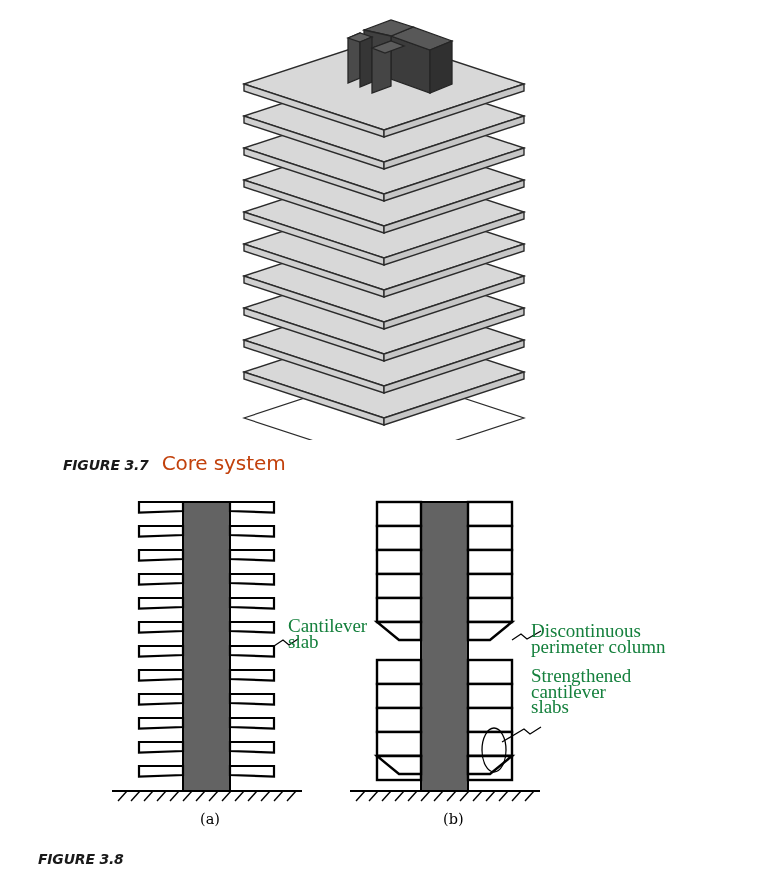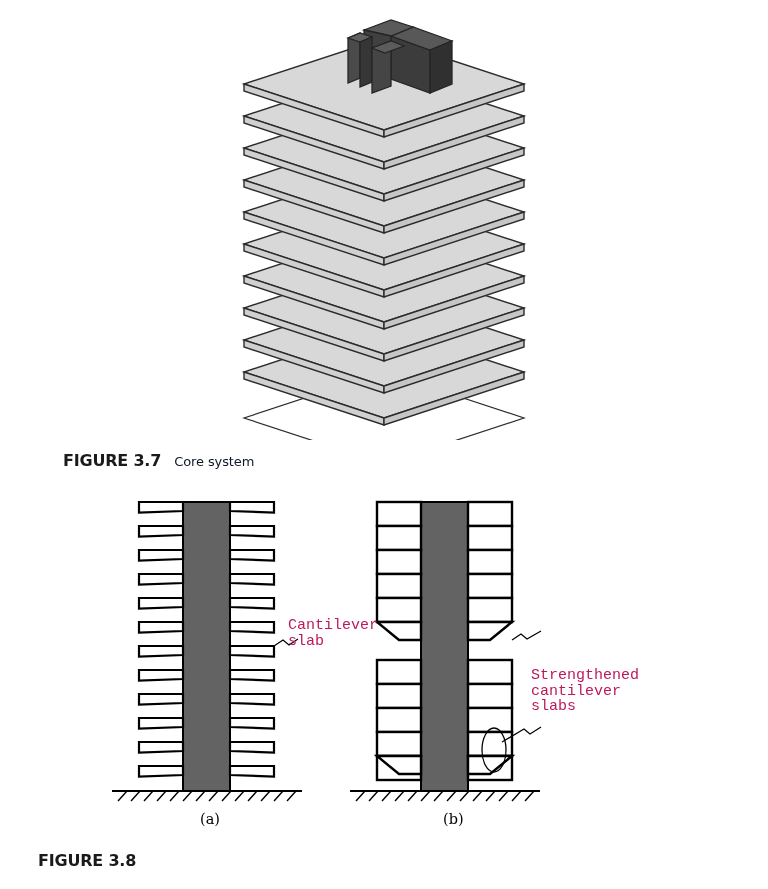--- a/index.html
+++ b/index.html
@@ -32,50 +32,51 @@
   
   .caption {
     position: absolute;
     display: flex;
     align-items: baseline;
     white-space: nowrap;
   }
   .caption .fig-label {
     font-family: "DejaVu Sans", sans-serif;
     font-weight: bold;
-    font-size: 16px;
+    font-size: 14px;
     letter-spacing: -0.2px;
     color: #1a1a1a;
+    font-style: italic;
   }
   .caption .fig-text {
     font-family: "DejaVu Sans", sans-serif;
-    font-size: 13px;
+    font-size: 20px;
     font-weight: 400;
-    color: #0f172a;
+    color: #c2410c;
     margin-left: 13px;
     letter-spacing: -0.1px;
   }
   #caption-37 { left: 63px; top: 451px; }
   #caption-38 { left: 38px; top: 851px; }
 
   
   #fig38-art {
     position: absolute;
     left: 0;
     top: 488px;
     width: 768px;
     height: 350px;
   }
 
   .annot {
     position: absolute;
-    font-family: Liberation Mono, monospace;
-    font-size: 15px;
+    font-family: Liberation Serif, serif;
+    font-size: 19px;
     line-height: 15.5px;
-    color: #be185d;
+    color: #15803d;
     white-space: pre-line;
   }
   #annot-cantilever  { left: 288px; top: 618px; }
   #annot-discont     { left: 531px; top: 623px; }
   #annot-strength    { left: 531px; top: 668px; }
 
   .sublabel {
     position: absolute;
     font-family: "DejaVu Serif", serif;
     font-size: 14.5px;
@@ -289,20 +290,22 @@
       <g fill="none" stroke="#000" stroke-width="1.2">
         <path d="M512,152 L521,146 L527,151 L541,143"></path>
         <path d="M502,254 L524,241 L530,246 L541,239"></path>
       </g>
     </g>
   </svg>
 
   <div class="annot" id="annot-cantilever">Cantilever
 slab</div>
 
+  <div class="annot" id="annot-discont">Discontinuous
+perimeter column</div>
 
   <div class="annot" id="annot-strength">Strengthened
 cantilever
 slabs</div>
 
   <div class="sublabel" id="sublabel-a">(a)</div>
 
   <div class="sublabel" id="sublabel-b">(b)</div>
 
   <div class="caption" id="caption-38">

